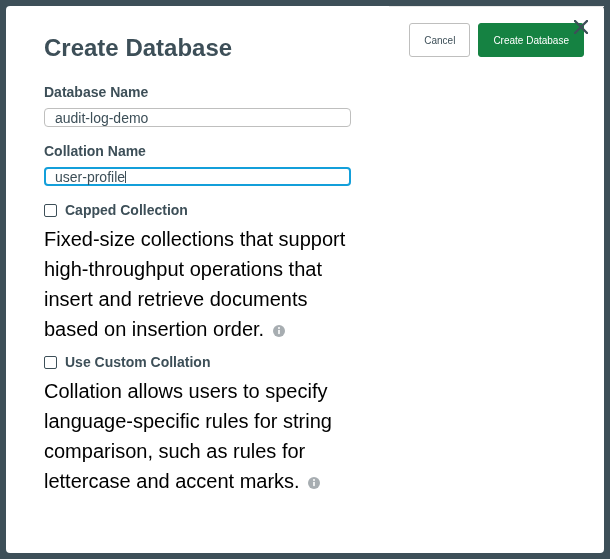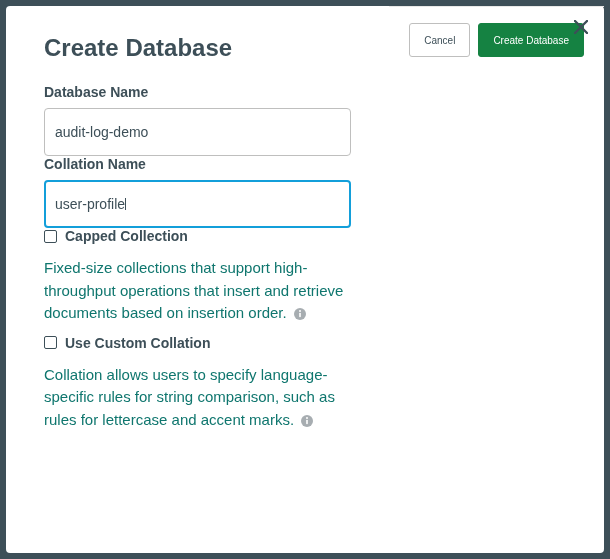--- a/index.html
+++ b/index.html
@@ -43,57 +43,57 @@
   }
   .field-label {
     display: block;
     font-size: 14px;
     font-weight: 700;
     color: #3d4f58;
     margin-bottom: 8px;
   }
   .text-input {
     width: 100%;
-    height: 48px;
+    height: 19px;
     padding: 6px 10px;
     font-size: 14px;
     color: #3d4f58;
     border: 1px solid #bfbfbe;
     border-radius: 4px;
     outline: none;
     background: #fff;
   }
   .text-input.focused {
     border: 2px solid #139fda;
     padding: 5px 9px;
   }
-  .field-group { }
+  .field-group { margin-bottom: 16px; }
   .check-row {
     display: flex;
     align-items: center;
     gap: 8px;
   }
   .checkbox {
     width: 13px;
     height: 13px;
     border: 1.5px solid #3d4f58;
     border-radius: 2px;
     background: #fff;
     flex-shrink: 0;
   }
   .check-label {
     font-size: 14px;
     font-weight: 700;
     color: #3d4f58;
   }
   .help-text {
-    font-size: 15px;
-    color: #0f766e;
+    font-size: 20px;
+    color: #000000;
     line-height: 1.5;
-    margin-top: 13px;
+    margin-top: 6px;
   }
   .info-icon {
     display: inline-flex;
     vertical-align: middle;
     margin-left: 2px;
   }
   .info-icon svg { display: block; }
   .modal-footer {
     border-top: 1px solid #e9e9e8;
     padding: 16px 20px;

